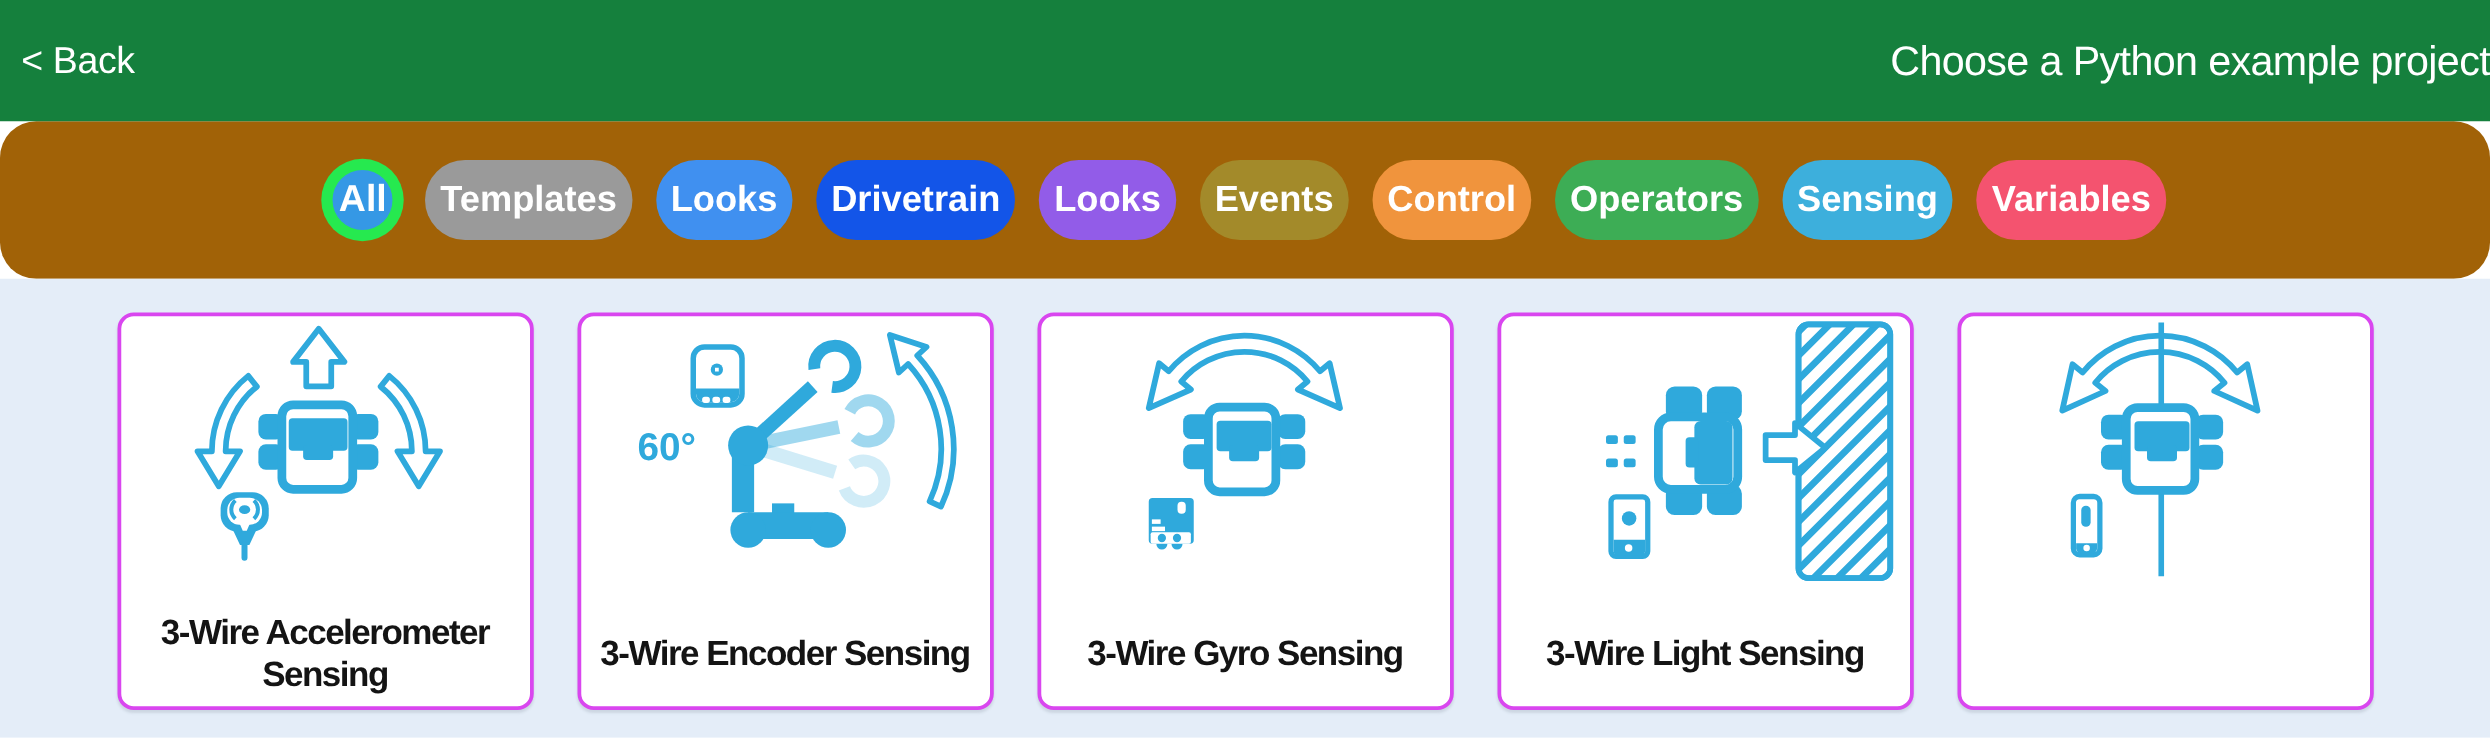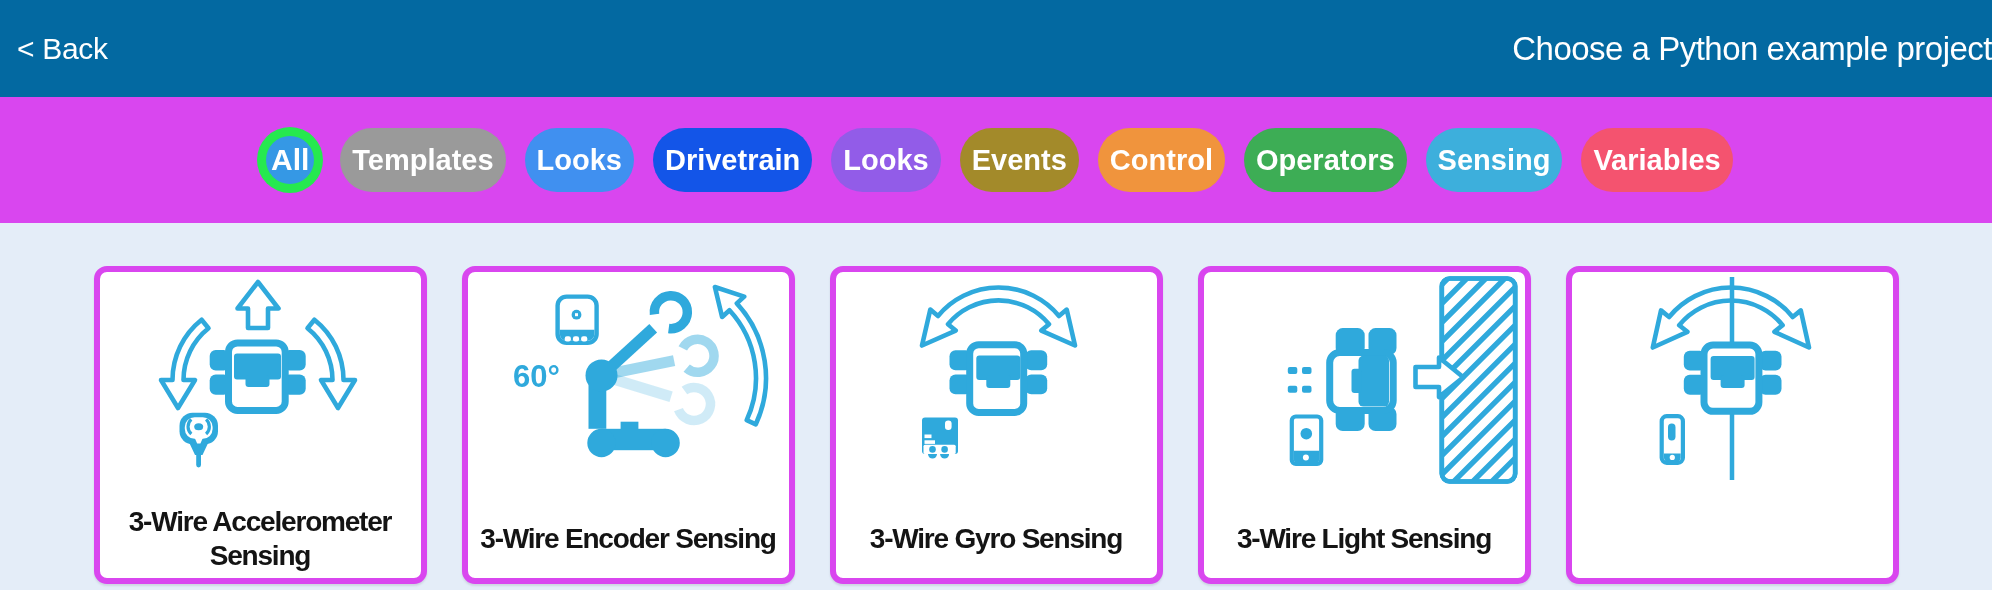--- a/index.html
+++ b/index.html
@@ -20,38 +20,38 @@
                 gap:19px; flex:none; }
   .pill { height:64px; border-radius:32px; border:none; color:#fff; font-weight:700;
           font-size:29px; padding:0 12px; display:flex; align-items:center; justify-content:center;
           font-family:inherit; cursor:pointer; flex:none; }
   .pill.all-circle { width:48px; height:48px; border-radius:50%; padding:0; margin:0 7px;
                      font-size:30px; }
 
   
   .content { flex:1; display:flex; justify-content:center; align-items:flex-start;
              padding-top:27px; gap:35px; }
-  .card { width:333px; height:318px; background:#fff; border:6px solid #d946ef; border-radius:13px;
+  .card { width:333px; height:318px; background:#fff; border:3px solid #d946ef; border-radius:13px;
           box-shadow:0 2px 2px rgba(100,110,125,.18); display:flex; flex-direction:column;
-          cursor:pointer; font-family:inherit; padding:0; text-align:center; position:relative;margin-top:16px; }
+          cursor:pointer; font-family:inherit; padding:0; text-align:center; position:relative; }
   .card-icon { height:228px; position:relative; flex:none; }
   .card-icon svg { position:absolute; left:-2px; top:-2px; }
   .card-label { flex:1; display:flex; align-items:center; justify-content:center;
                 font-size:28px; line-height:34px; font-weight:700; color:#141414;
                 padding:0 10px; letter-spacing:-1.2px; }
 </style>
 </head>
 <body>
 
 <div id="app">
-  <div class="header" style="background: #0369a1; padding-left: 45px;">
+  <div class="header" style="background: #15803d; padding-left: 45px;">
     <button class="back-btn">&lt; Back</button>
     <div class="page-title">Choose a Python example project</div>
   </div>
-  <div class="filter-bar" style="background: #d946ef;">
+  <div class="filter-bar" style="background: #a16207; border-radius: 29px;">
       <button class="pill all-circle" style="background: rgb(53, 152, 229); box-shadow: rgb(38, 233, 79) 0px 0px 0px 9px;">
         <span>All</span>
       </button>
       <button class="pill" style="background: rgb(154, 154, 154);">
         <span>Templates</span>
       </button>
       <button class="pill" style="background: rgb(64, 144, 240);">
         <span>Looks</span>
       </button>
       <button class="pill" style="background: rgb(19, 85, 232);">

